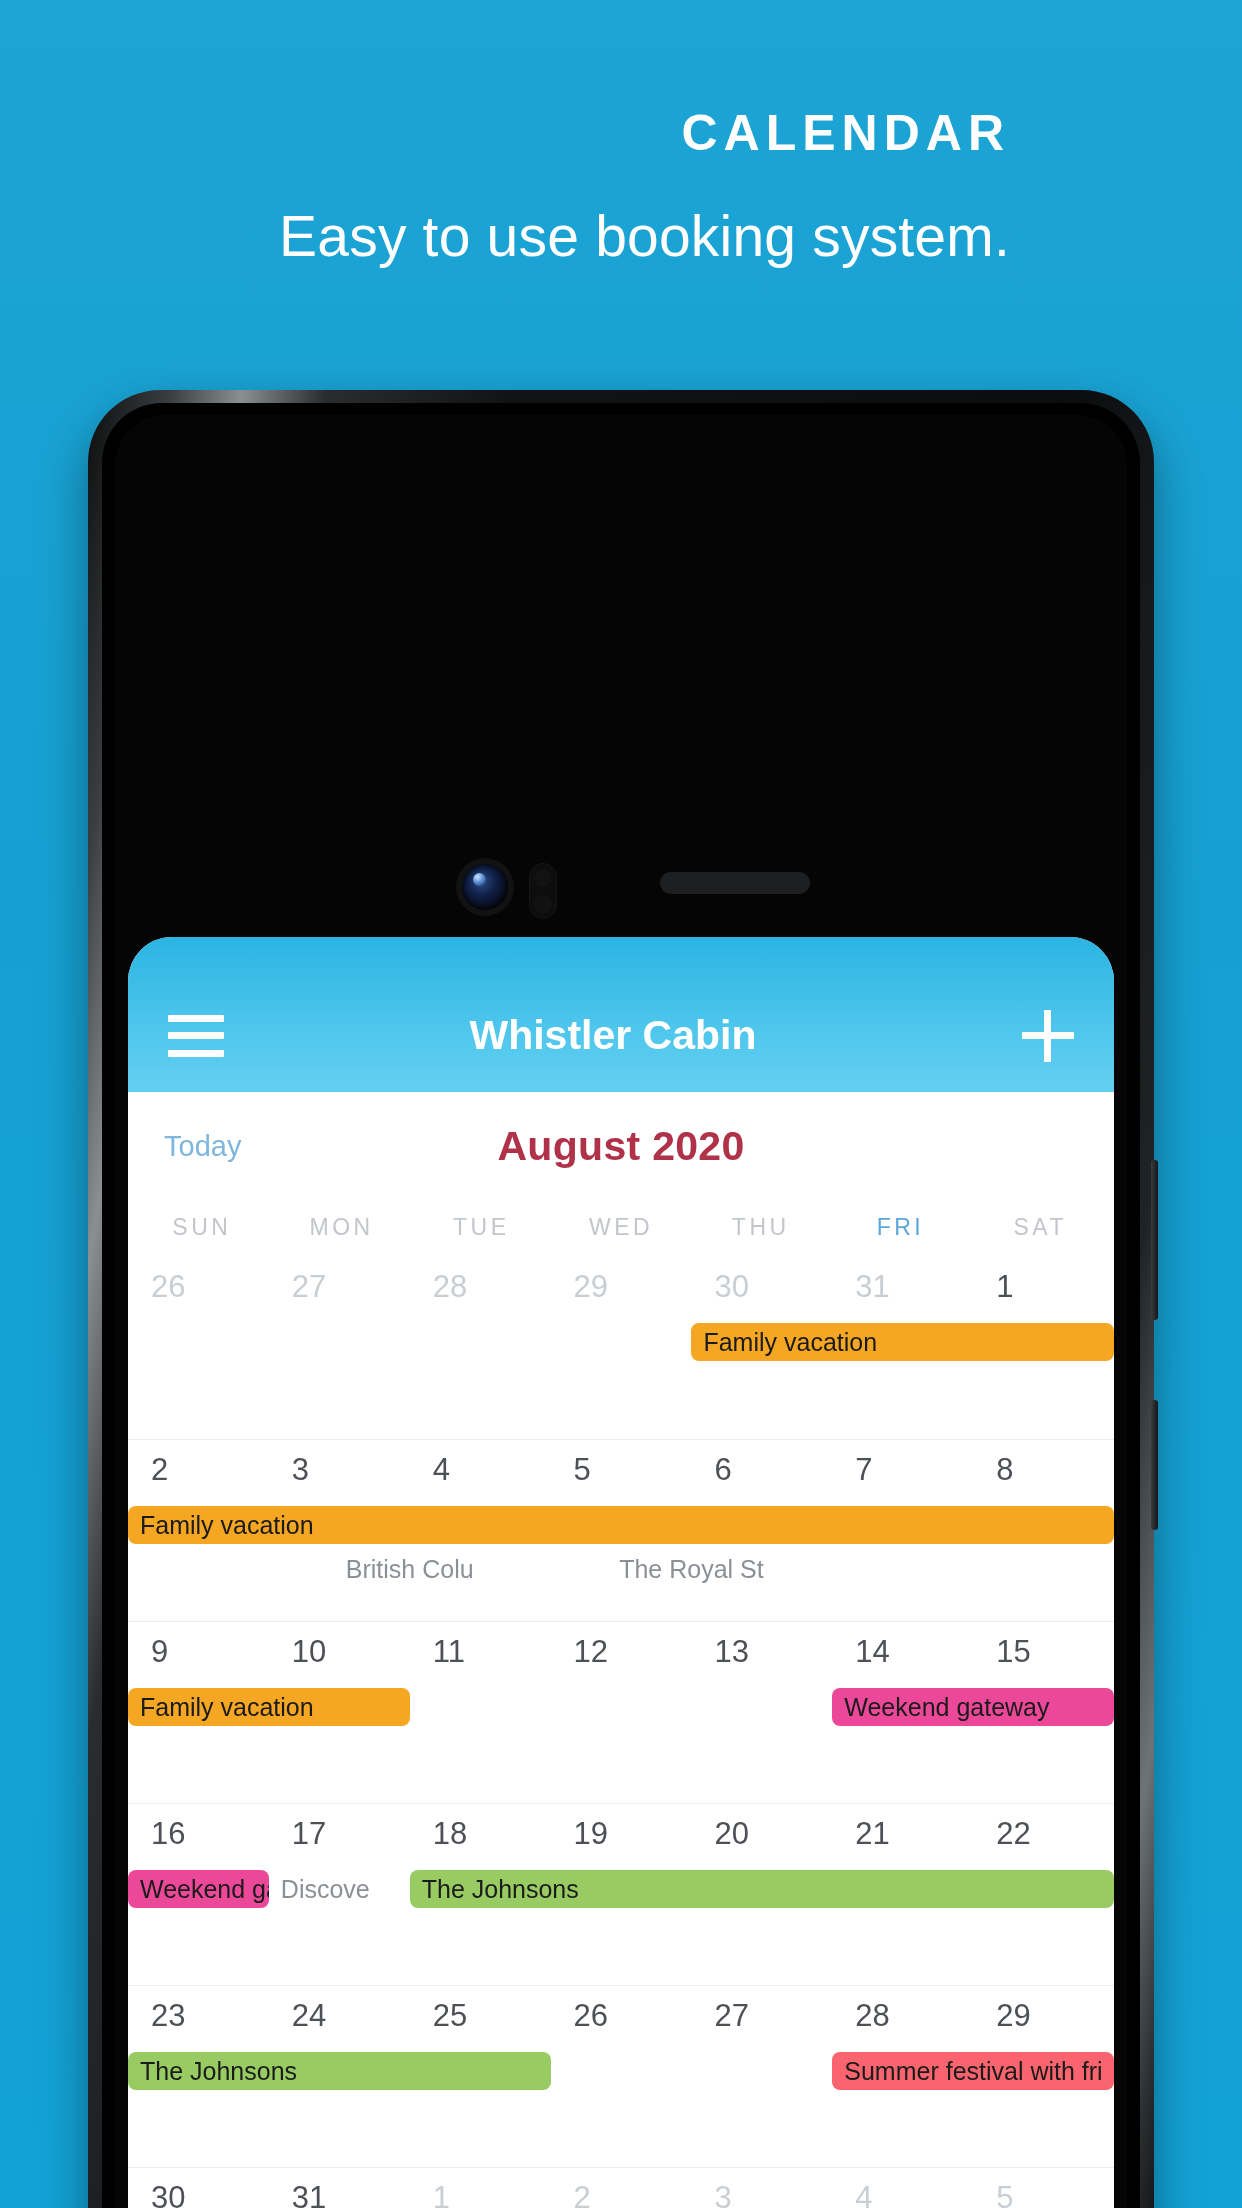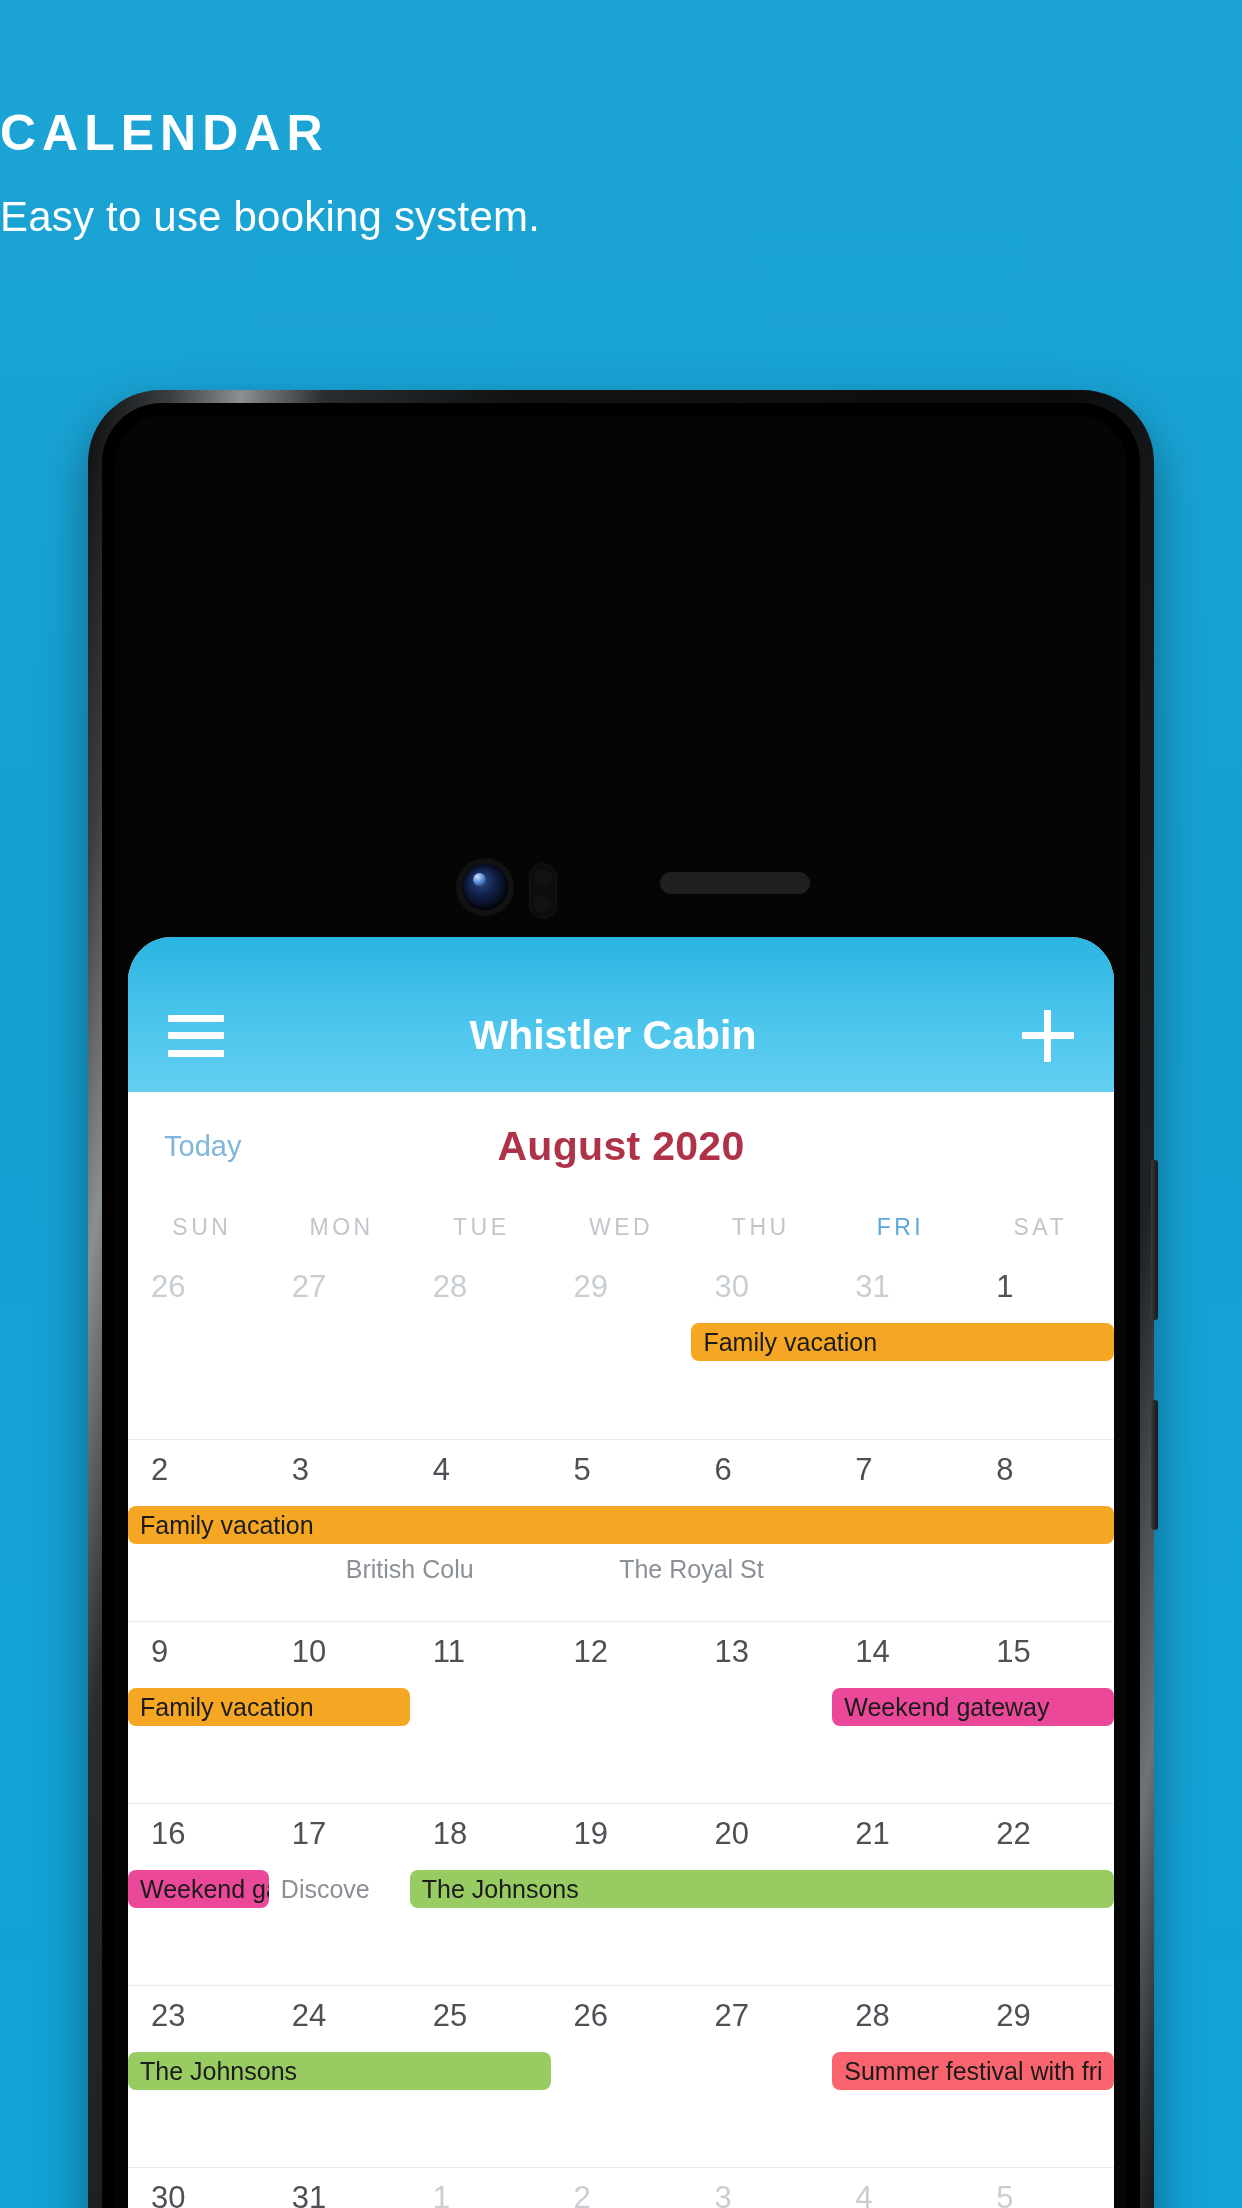--- a/index.html
+++ b/index.html
@@ -14,33 +14,33 @@
     font-family: "Liberation Sans", sans-serif;
     background: linear-gradient(180deg, #1ba4d4 0%, #16a0d2 40%, #13a2d6 100%);
     position: relative;
   }
 
   
   .promo {
     position: absolute;
     top: 0; left: 0;
     width: 1010px;
-    text-align: left;
+    text-align: right;
   }
   .promo-title {
     margin-top: 108px;
     font-size: 50px;
     font-weight: 700;
     color: #ffffff;
     letter-spacing: 6px;
     line-height: 1;
   }
   .promo-sub {
-    margin-top: 38px;
-    font-size: 42px;
+    margin-top: 50px;
+    font-size: 57px;
     font-weight: 300;
     color: #ffffff;
     letter-spacing: 0.2px;
     line-height: 1;
   }
 
   
   .phone {
     position: absolute;
     left: 88px;

